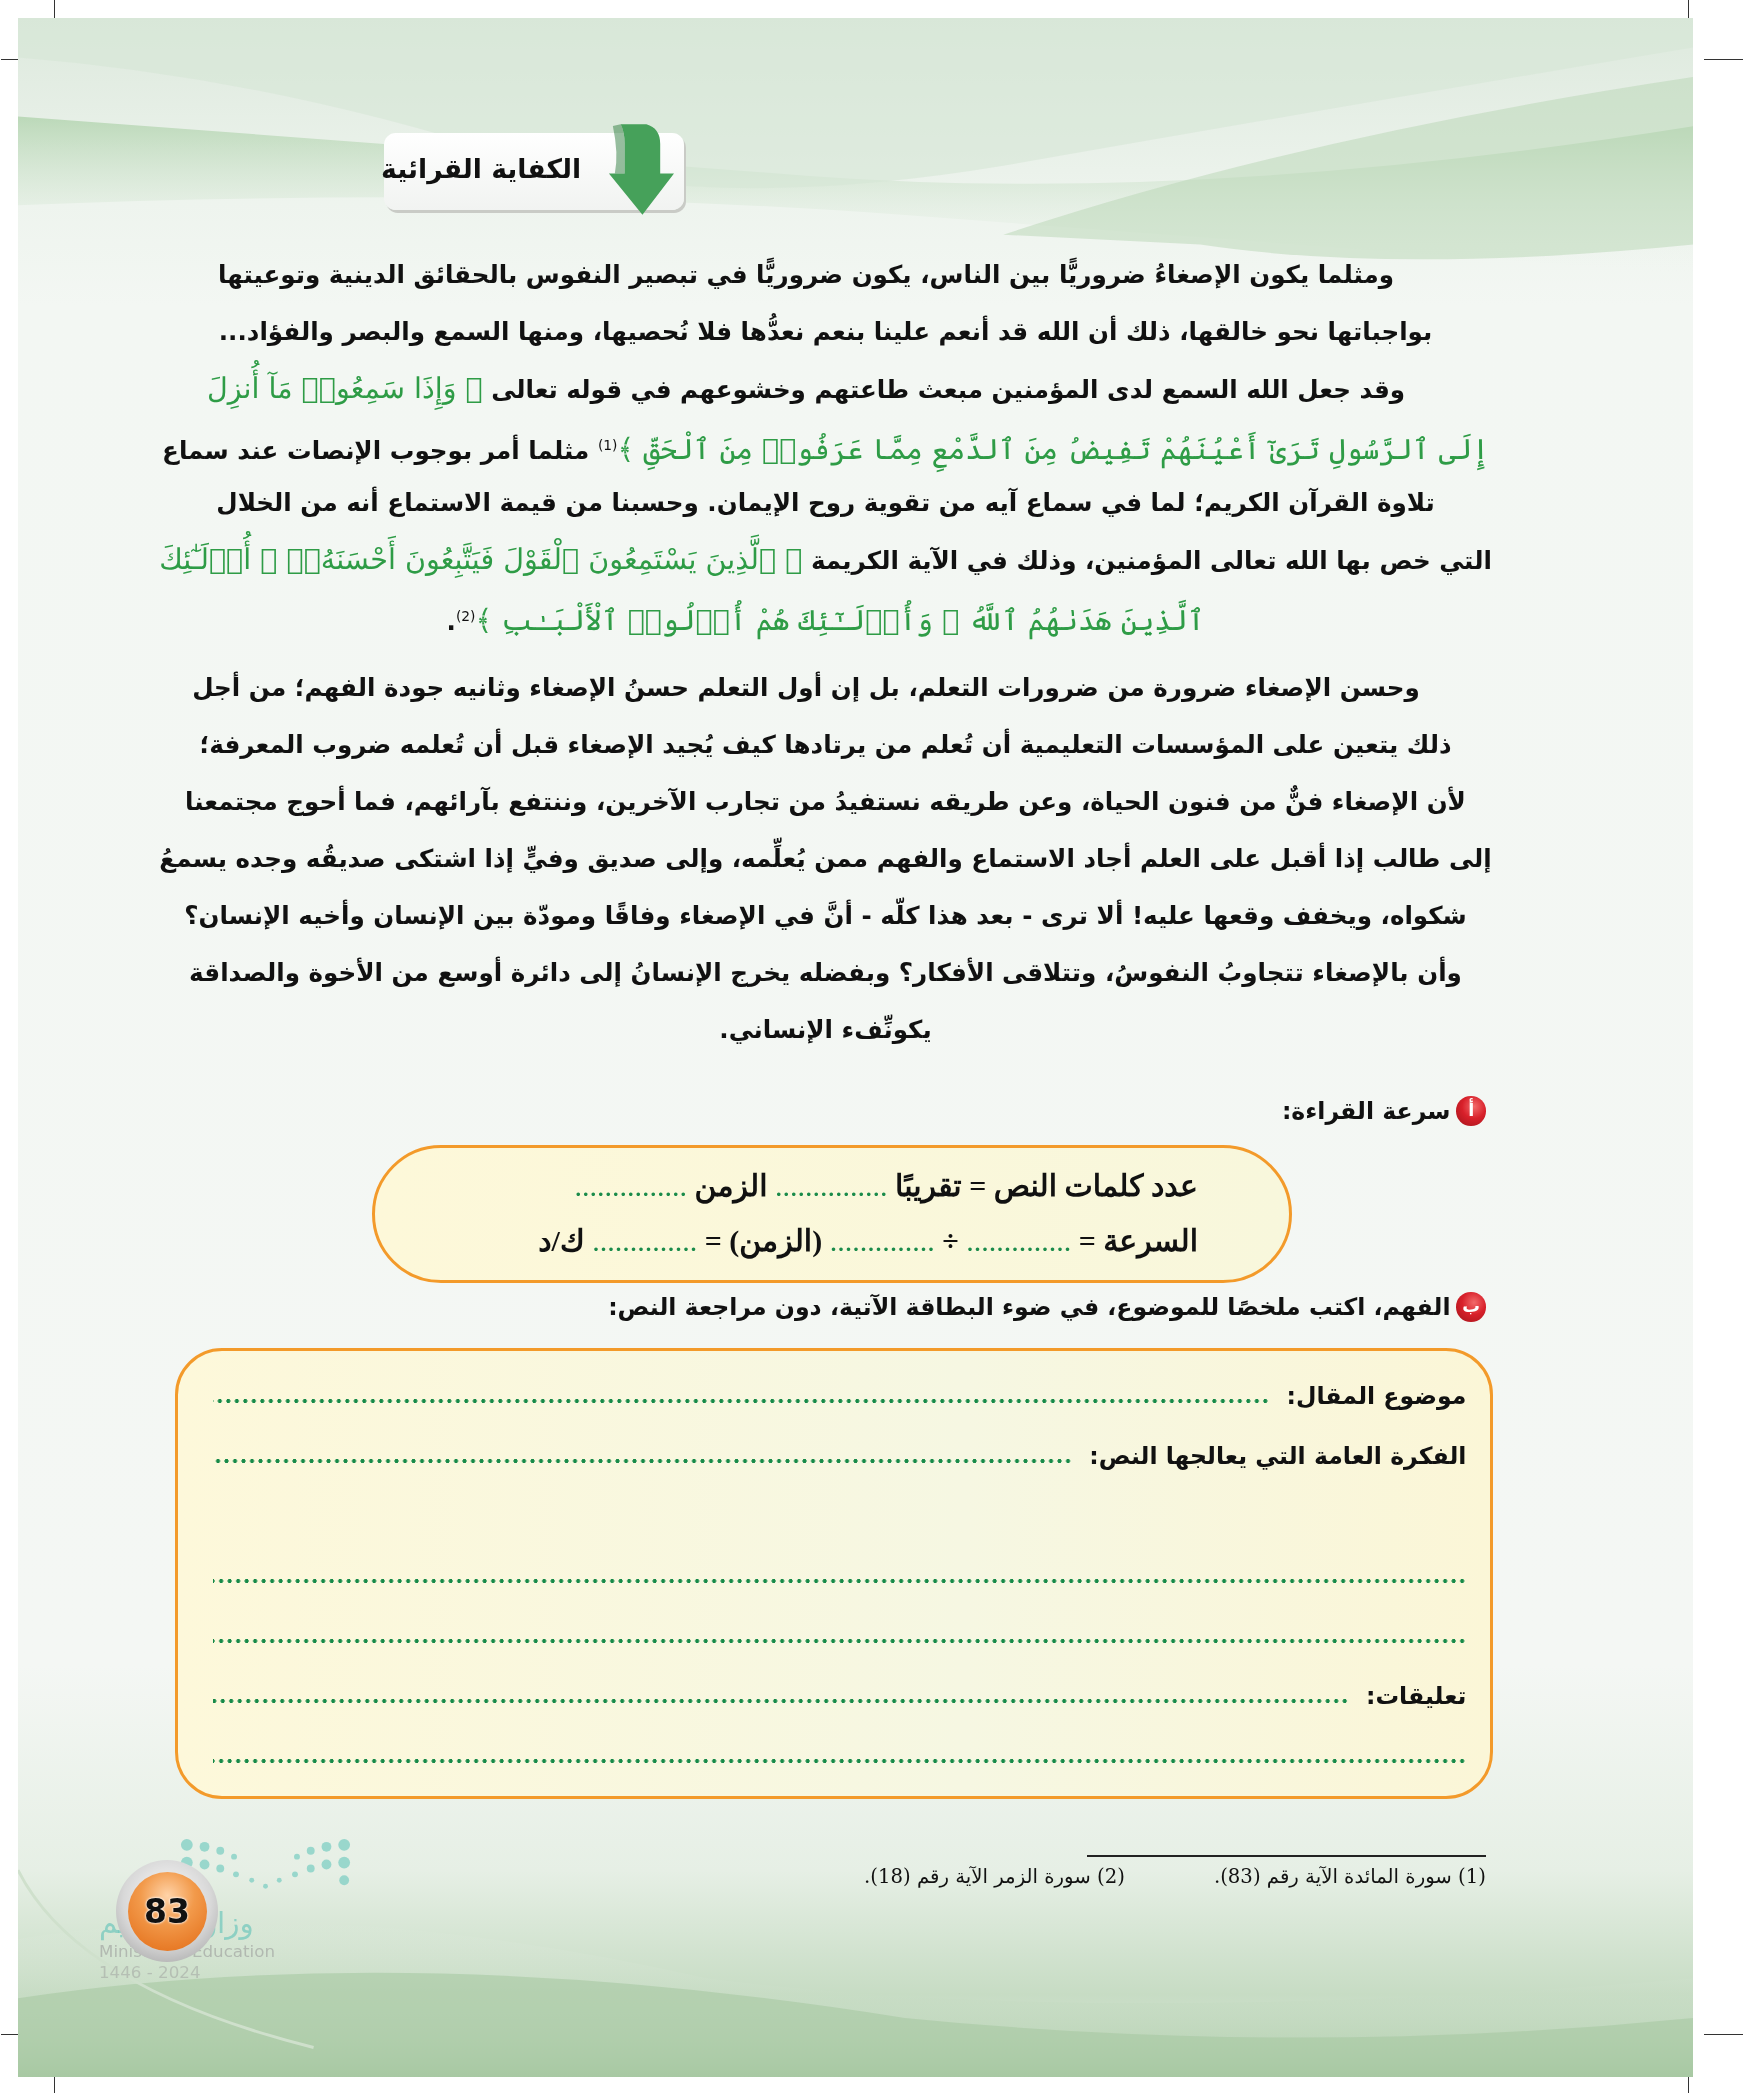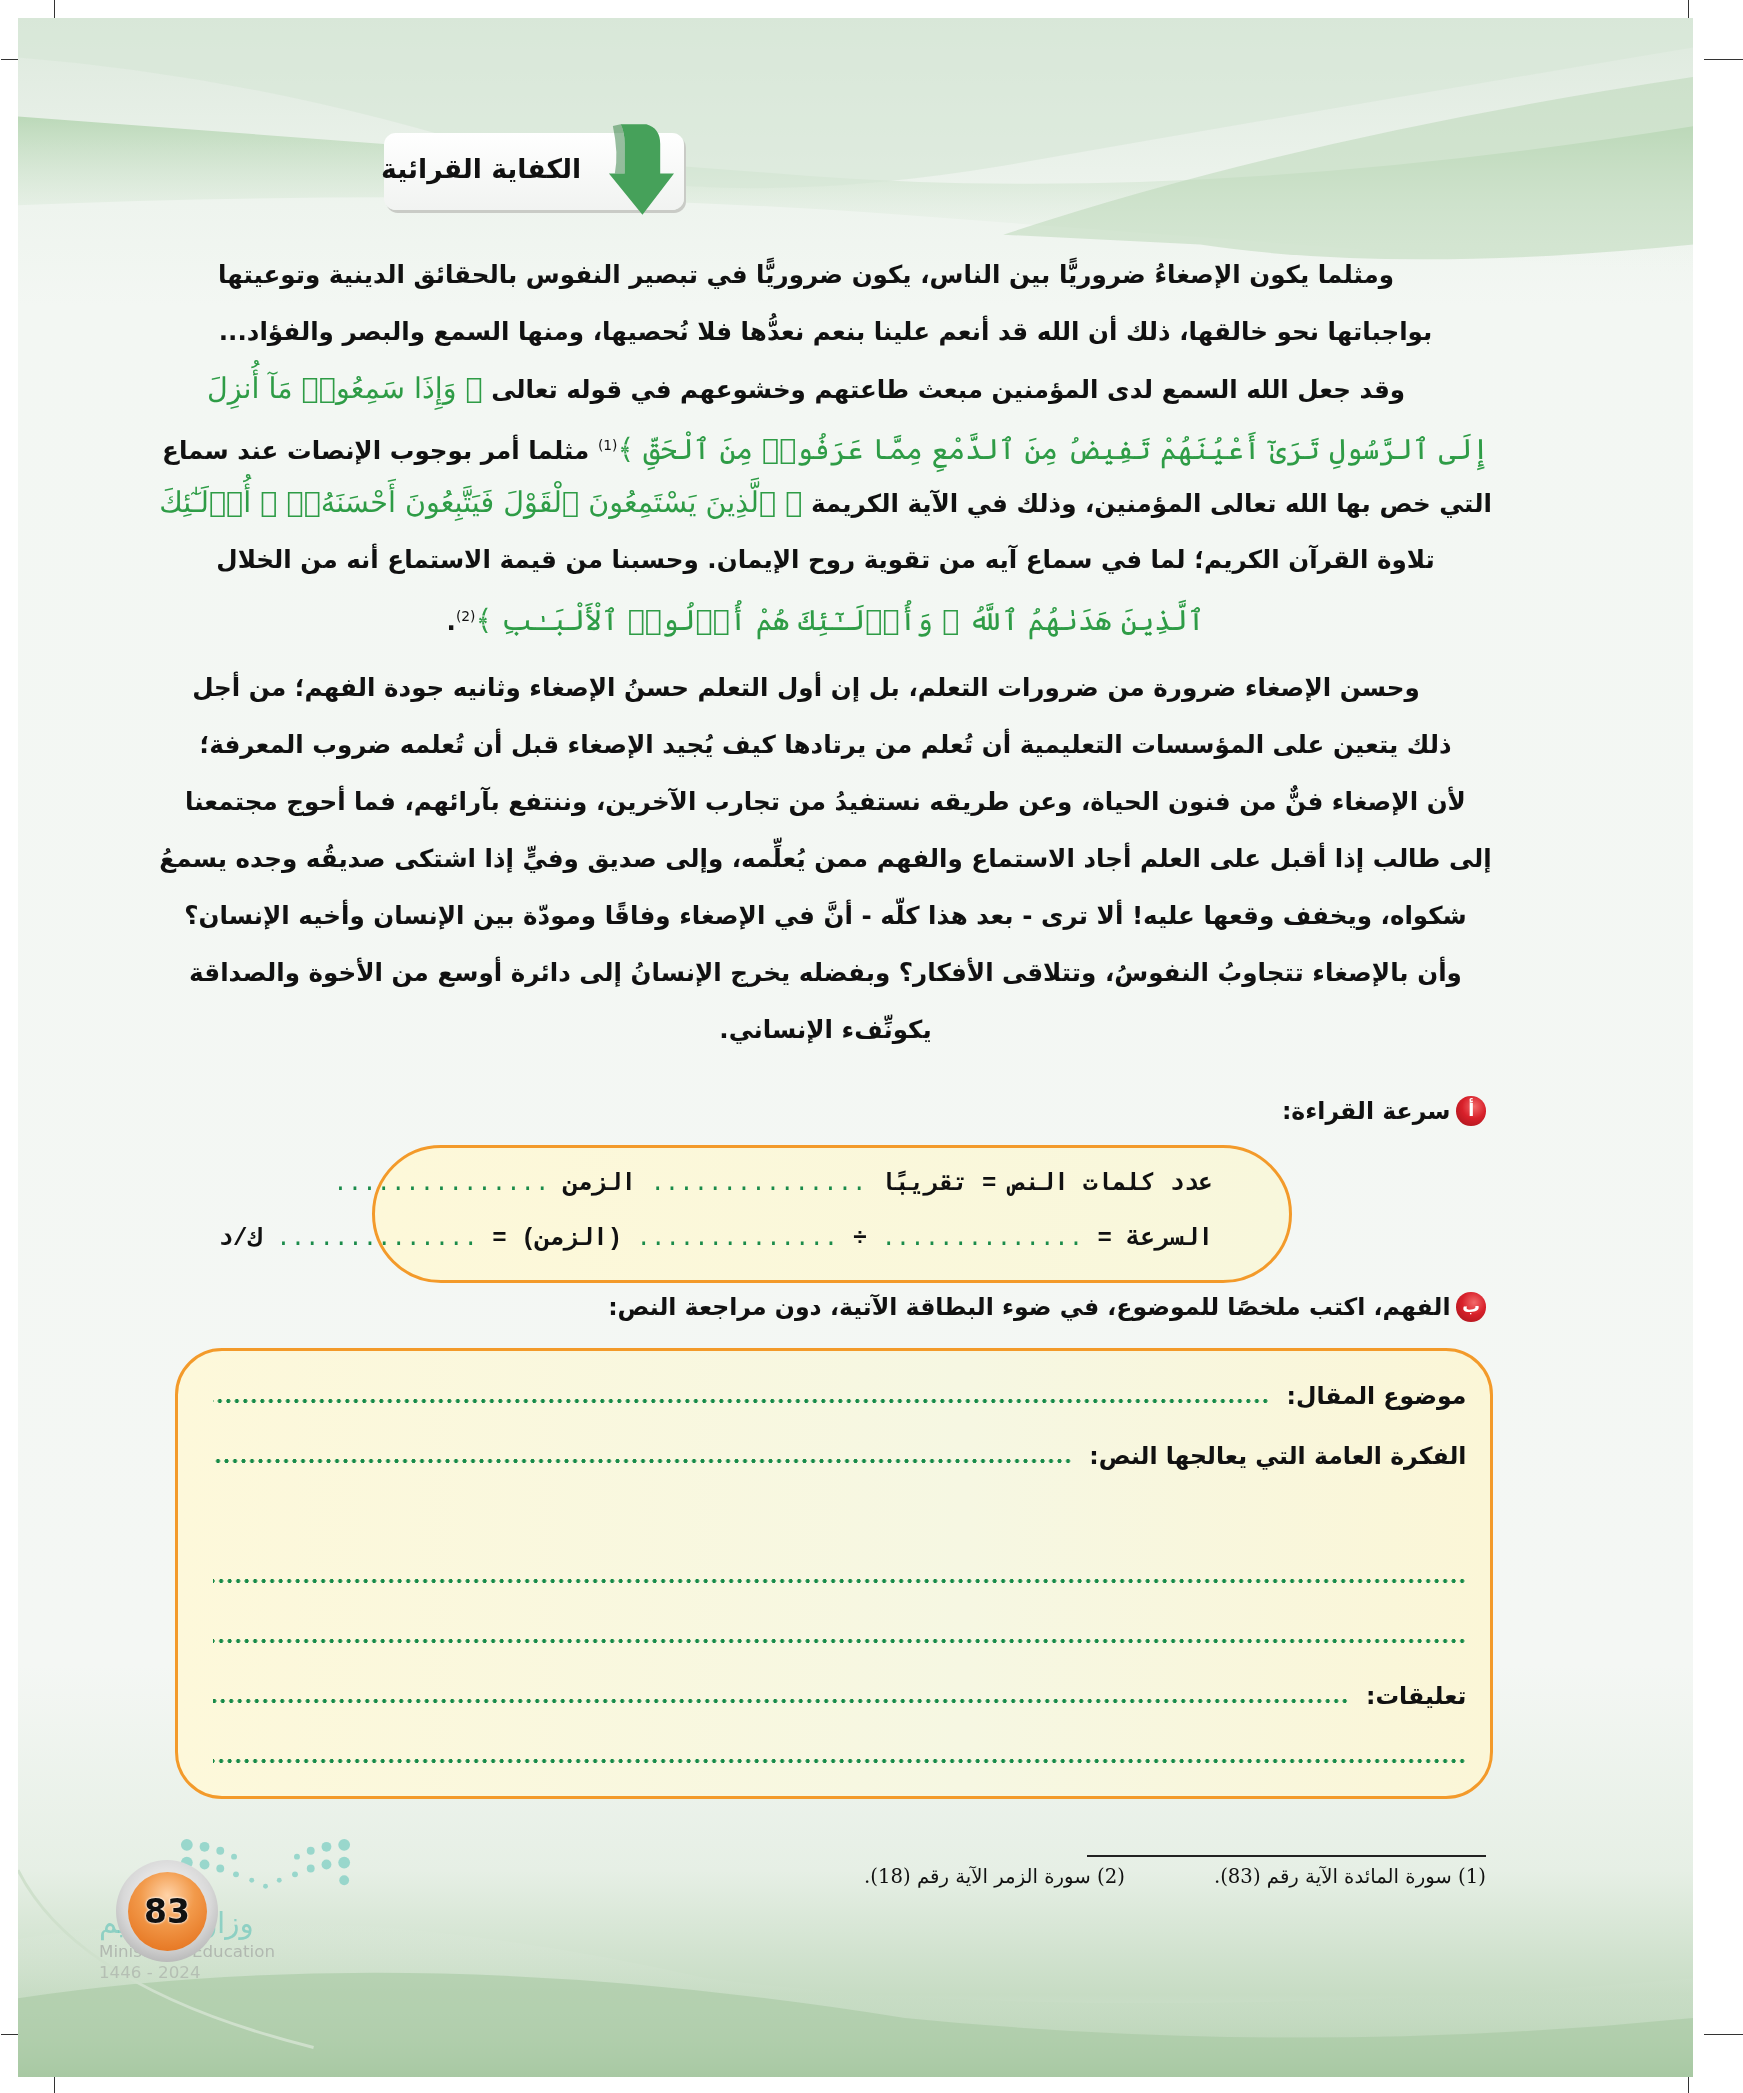--- a/index.html
+++ b/index.html
@@ -56,22 +56,22 @@
   }
 
   
   .speed-box {
     position: absolute; left: 372px; top: 1145px; width: 920px; height: 138px;
     border: 3px solid #f39a2a; border-radius: 69px;
     background: linear-gradient(90deg, #fdf8d9, #f8f7dc);
     box-sizing: border-box;
   }
   .speed-line {
-    position: absolute; right: 76px; direction: rtl; white-space: nowrap;
-    font-family: Liberation Mono, monospace; font-weight: bold; font-size: 24px; color: #111;
+    position: absolute; right: 91px; direction: rtl; white-space: nowrap;
+    font-family: Liberation Serif, serif; font-weight: bold; font-size: 30px; color: #111;
   }
   .dots { color: #1a8b4a; letter-spacing: 1px; font-weight: normal; }
 
   
   .summary-card {
     position: absolute; left: 175px; top: 1348px; width: 1318px; height: 451px;
     border: 3px solid #f39a2a; border-radius: 47px;
     background: linear-gradient(90deg, #fdf8da 0%, #f6f7e2 60%, #fbf6d7 100%);
     box-sizing: border-box;
   }
@@ -175,25 +175,25 @@
   </div>
   <div class="p-line" style="padding-right:39px">
     <span>وقد جعل الله السمع لدى المؤمنين مبعث طاعتهم وخشوعهم في قوله تعالى</span>
     <span class="verse">﴿ وَإِذَا سَمِعُوا۟ مَآ أُنزِلَ</span>
   </div>
   <div class="p-line">
     <span class="verse">إِلَى ٱلرَّسُولِ تَرَىٰٓ أَعْيُنَهُمْ تَفِيضُ مِنَ ٱلدَّمْعِ مِمَّا عَرَفُوا۟ مِنَ ٱلْحَقِّ ﴾</span><span class="sup">(1)</span>
     <span>مثلما أمر بوجوب الإنصات عند سماع</span>
   </div>
   <div class="p-line">
+    <span>تلاوة القرآن الكريم؛ لما في سماع آيه من تقوية روح الإيمان. وحسبنا من قيمة الاستماع أنه من الخلال</span>
+  </div>
+  <div class="p-line">
     <span>التي خص بها الله تعالى المؤمنين، وذلك في الآية الكريمة</span>
     <span class="verse">﴿ ٱلَّذِينَ يَسْتَمِعُونَ ٱلْقَوْلَ فَيَتَّبِعُونَ أَحْسَنَهُۥٓ ۚ أُو۟لَـٰٓئِكَ</span>
-  </div>
-  <div class="p-line">
-    <span>تلاوة القرآن الكريم؛ لما في سماع آيه من تقوية روح الإيمان. وحسبنا من قيمة الاستماع أنه من الخلال</span>
   </div>
   <div class="p-line">
     <span class="verse">ٱلَّذِينَ هَدَىٰهُمُ ٱللَّهُ ۖ وَأُو۟لَـٰٓئِكَ هُمْ أُو۟لُوا۟ ٱلْأَلْبَـٰبِ ﴾</span><span class="sup">(2)</span><span>.</span>
   </div>
   <div class="p-line" style="margin-top:13.8px;padding-right:39px">
     <span>وحسن الإصغاء ضرورة من ضرورات التعلم، بل إن أول التعلم حسنُ الإصغاء وثانيه جودة الفهم؛ من أجل</span>
   </div>
   <div class="p-line">
     <span>ذلك يتعين على المؤسسات التعليمية أن تُعلم من يرتادها كيف يُجيد الإصغاء قبل أن تُعلمه ضروب المعرفة؛</span>
   </div>

